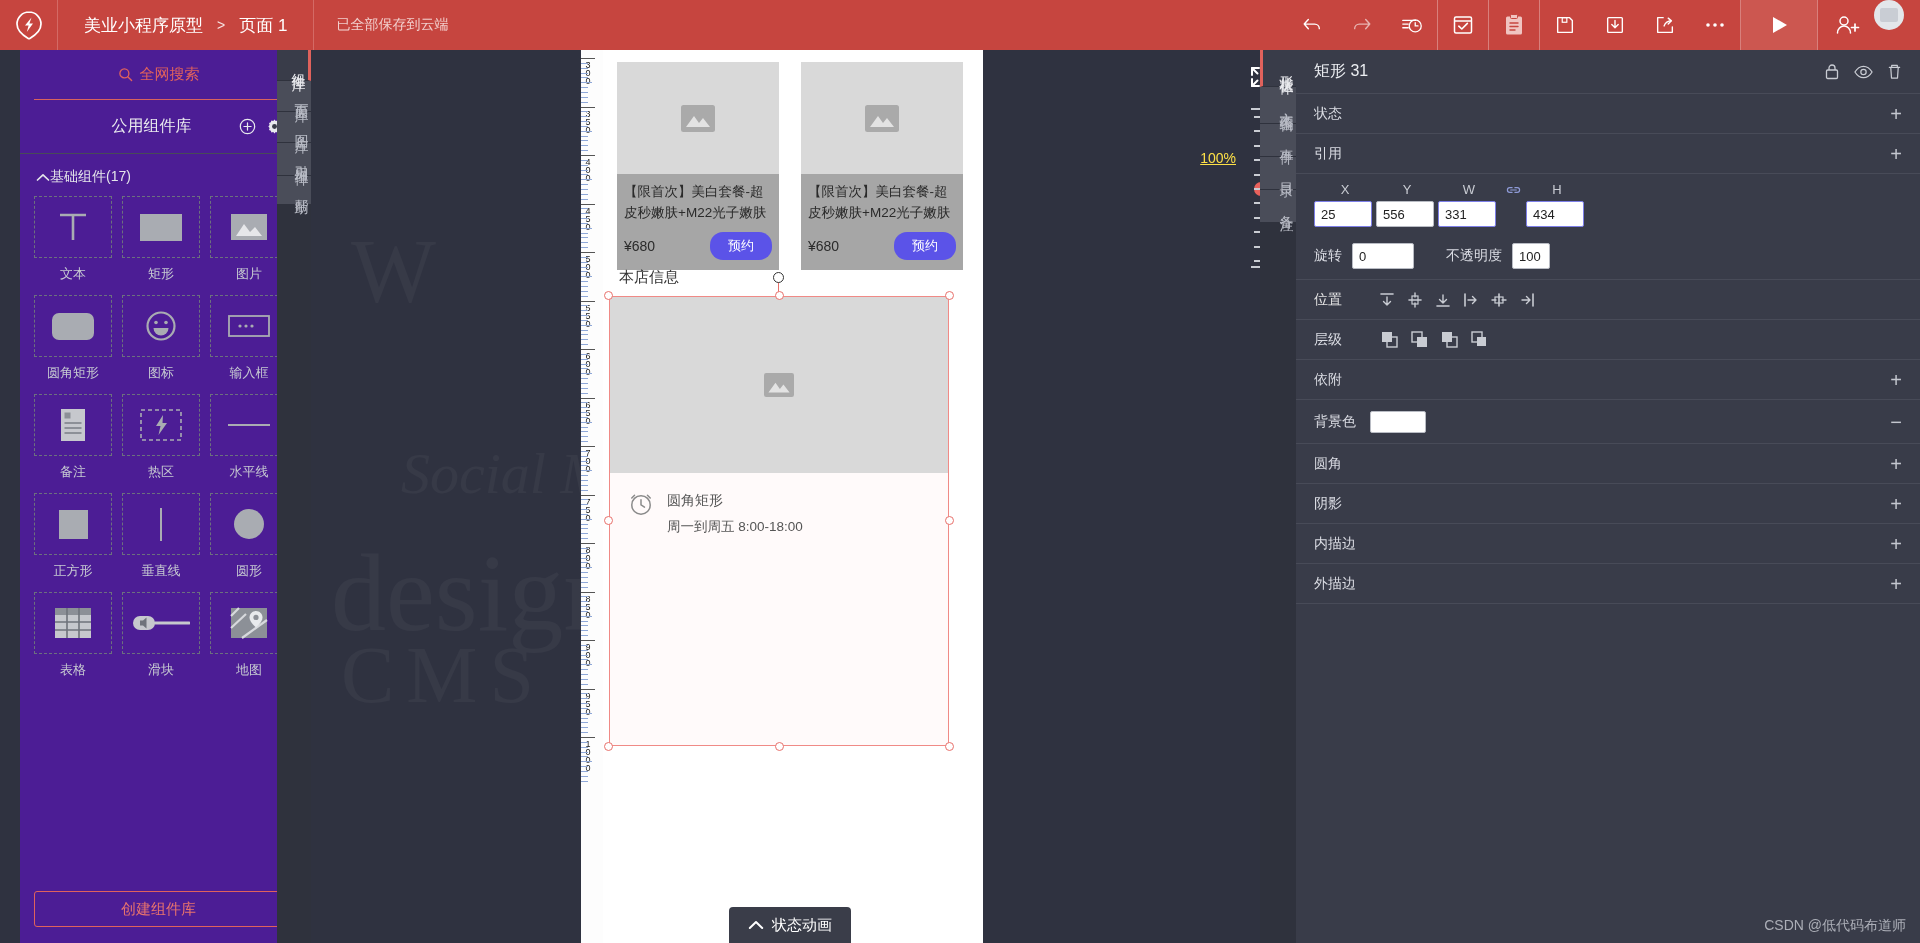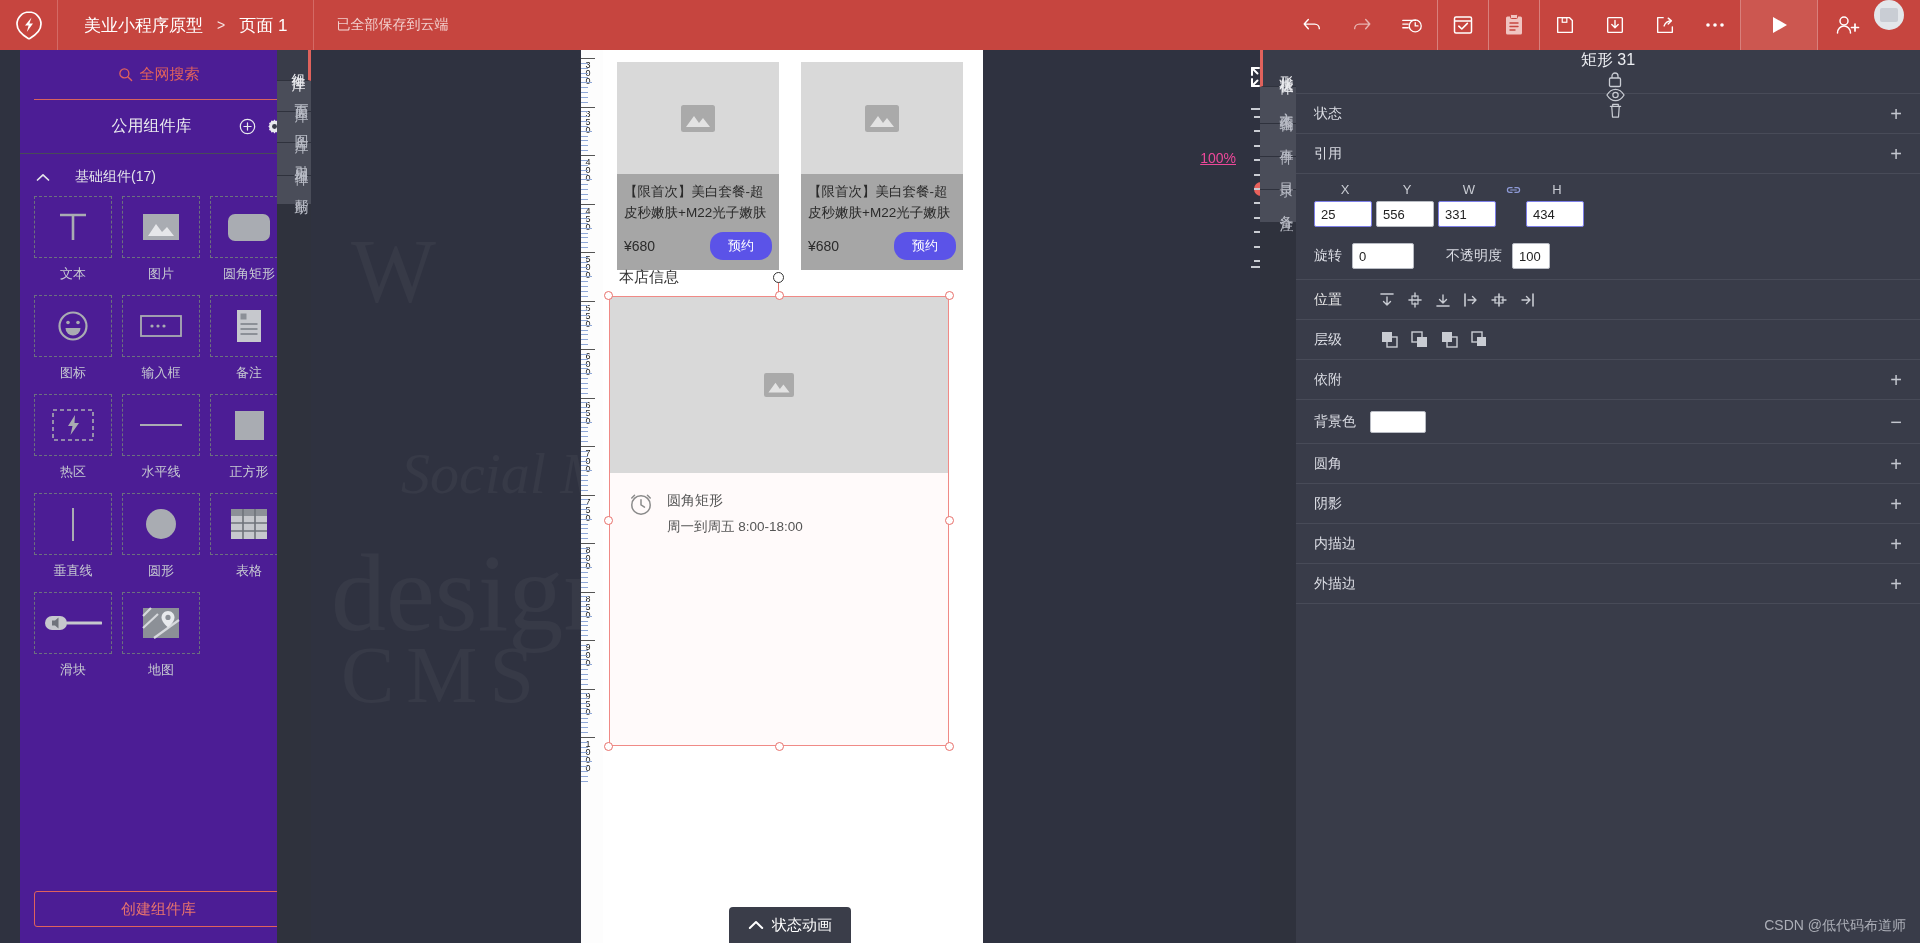--- a/index.html
+++ b/index.html
@@ -69,21 +69,21 @@
   }
   .lib-head {
     height: 54px; display: flex; align-items: center;
     padding: 0 14px; border-bottom: 1px solid #484b58;
   }
   .lib-head .title {
     flex: 1; text-align: center; color: #e9eaee; font-size: 16px; padding-left: 40px;
   }
   .lib-head .ico { color: #e9eaee; margin-left: 10px; cursor: pointer; display:flex; }
   .section-head {
-    display: flex; align-items: center; gap: 25px;
+    display: flex; align-items: center; gap: 0;
     padding: 14px 16px 10px 16px; color: #e4e5ea; font-size: 14px;
     cursor: pointer;
   }
   .comp-grid {
     display: grid; grid-template-columns: repeat(3, 1fr);
     gap: 0px 10px; padding: 0 14px; flex: 1; align-content: start;
     overflow: hidden;
   }
   .comp-cell { display: flex; flex-direction: column; align-items: center; cursor: pointer; }
   .comp-box {
@@ -200,21 +200,21 @@
   .zoom-fs { margin-bottom: 14px; cursor: pointer; }
   .zoom-slider { position: relative; width: 30px; height: 160px; }
   .zs-line { position: absolute; left: 14px; top: 0; width: 2px; height: 160px; background: #c9ccd3; }
   .zs-tick { position: absolute; left: 8px; width: 14px; height: 2px; background: #c9ccd3; }
   .zs-cap { position: absolute; left: 5px; width: 20px; height: 2px; background: #c9ccd3; }
   .zs-knob {
     position: absolute; left: 8px; top: 74px; width: 14px; height: 14px;
     border-radius: 50%; background: #e8615c; cursor: pointer;
   }
   .zoom-pct {
-    position: absolute; right: 40px; top: 86px; color: #ec4899; font-size: 14px; white-space: nowrap; text-decoration: underline;
+    position: absolute; right: 40px; top: 86px; color: #fde047; font-size: 14px; white-space: nowrap; text-decoration: underline;
   }
 
   
   .vtabs-right {
     position: absolute; top: 50px; left: 1260px; width: 36px; height: 893px;
     background: #2f323d;
   }
   .rtab {
     width: 36px; padding: 14px 0; writing-mode: vertical-rl;
     text-align: center; font-size: 14px; color: #b9bcc6;
@@ -224,21 +224,20 @@
   .rtab.active { background: #393c49; color: #e9eaee; border-left: 3px solid #e0625c; }
 
   
   .right-panel {
     position: absolute; top: 50px; left: 1296px; width: 624px; height: 893px;
     background: #393c49; color: #d8dae1;
   }
   .rp-head {
     height: 44px; display: flex; align-items: center; padding: 0 18px;
     border-bottom: 1px solid #484b58;
-    flex-direction: column;
   }
   .rp-title { flex: 1; font-size: 16px; color: #eceef2; }
   .rp-head .ico { margin-left: 14px; cursor: pointer; display:flex; }
   .rp-row {
     height: 40px; display: flex; align-items: center; padding: 0 18px;
     border-bottom: 1px solid #484b58; font-size: 14px;
   }
   .rp-row .lbl { flex: 1; color: #dadce3; }
   .rp-plus { font-size: 20px; color: #c4c7cf; cursor: pointer; line-height: 1; }
   .rp-minus { font-size: 20px; color: #c4c7cf; cursor: pointer; line-height: 1; }
@@ -420,20 +419,26 @@
 
       <div class="comp-cell">
         <div class="comp-box">
           <svg width="36" height="34" viewBox="0 0 36 34">
               <path d="M5 5 H31 M18 5 V30" stroke="#a9acb2" stroke-width="2.6" stroke-linecap="butt"></path>
             </svg>
         </div>
         <div class="comp-label">文本</div>
       </div>
 
+      <div class="comp-cell">
+        <div class="comp-box">
+            <div class="sh-rect"></div>
+          </div>
+        <div class="comp-label">矩形</div>
+      </div>
 
       <div class="comp-cell">
         <div class="comp-box">
           <svg width="40" height="30" viewBox="0 0 40 30">
             <rect x="2" y="2" width="36" height="26" fill="#a9acb2"></rect>
             <path d="M7 24 L15 12 L21 20 L26 15 L33 24 Z" fill="#e6e7ea"></path>
           </svg>
         </div>
         <div class="comp-label">图片</div>
       </div>

